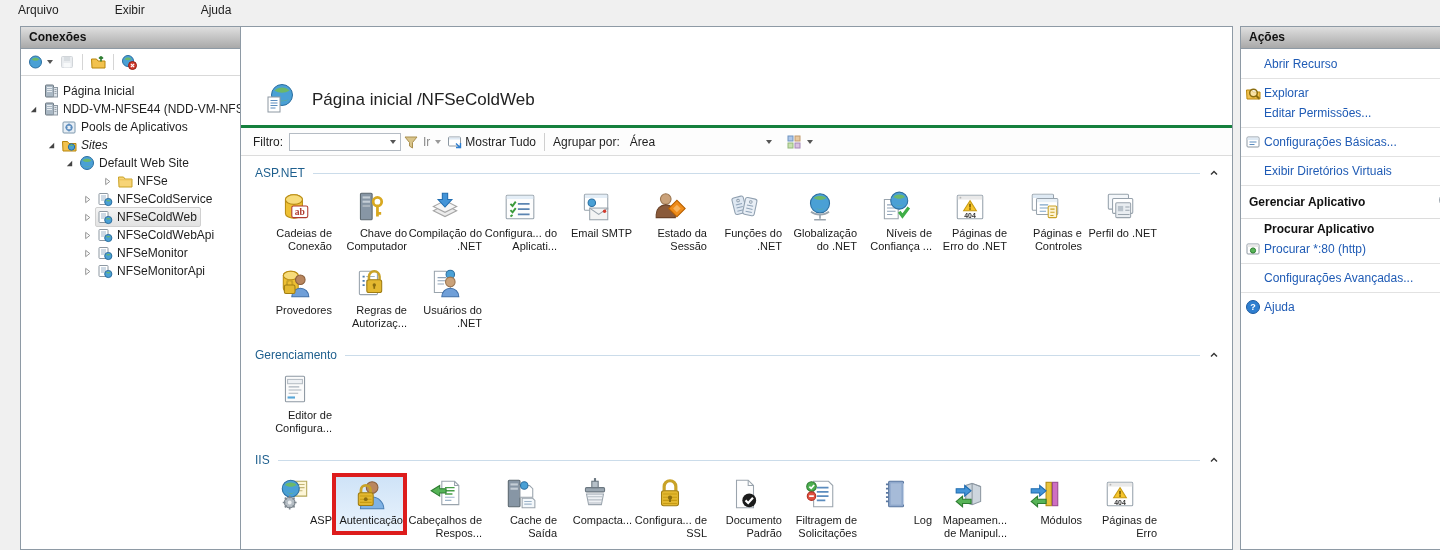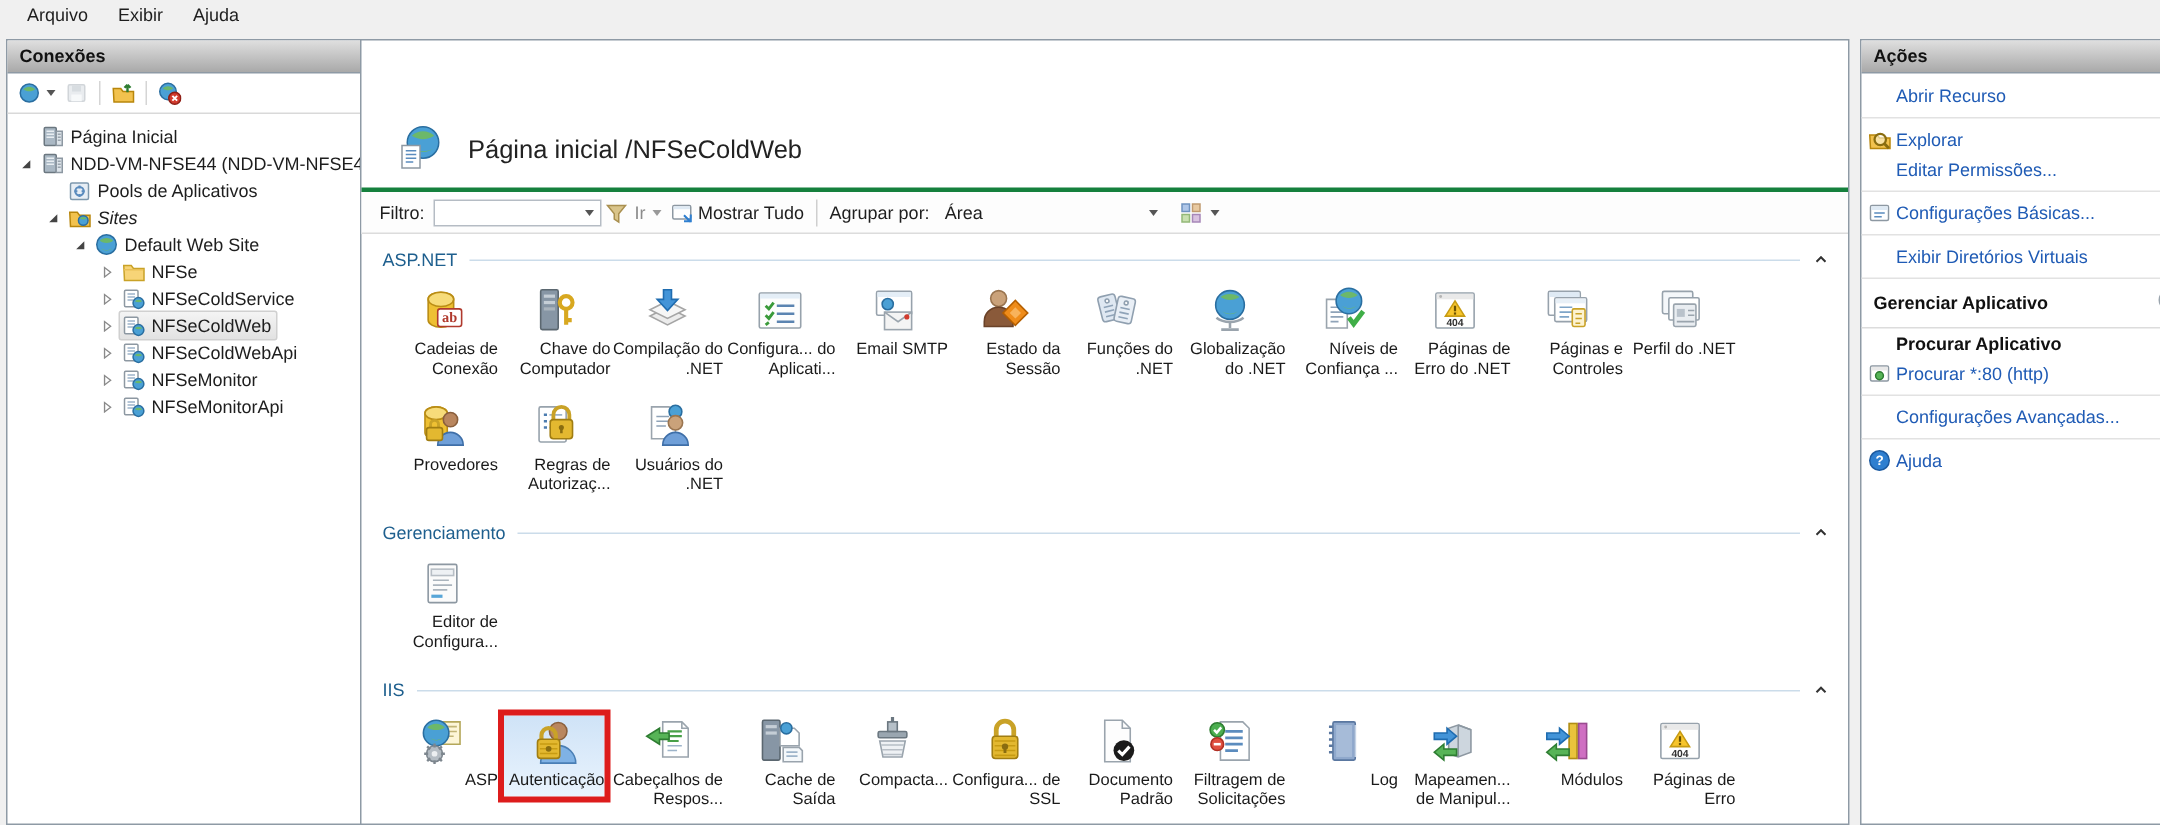--- a/index.html
+++ b/index.html
@@ -4,28 +4,28 @@
 <style>
   html,body{margin:0;padding:0;}
   body{
     width:1440px;height:550px;position:relative;overflow:hidden;
     background:#f0f0f0;
     font-family:"Liberation Sans",sans-serif;
     font-size:12px;color:#1e1e1e;
     -webkit-font-smoothing:antialiased;
   }
   
-  .menubar{position:absolute;left:0;top:0;width:1440px;height:19px;background:#f0f0f0;display:flex;align-items:center;padding-left:8px;box-sizing:border-box;}
+  .menubar{position:absolute;left:0;top:0;width:1440px;height:19px;background:#f0f0f0;display:flex;align-items:center;padding-left:8px;box-sizing:border-box;gap:36px;}
   .menu-item{padding:2px 10px;cursor:default;}
   
   .panel{position:absolute;top:26px;bottom:0;background:#fff;border:1px solid #8e9aa5;box-sizing:border-box;}
   .panel-header{height:21px;line-height:21px;padding-left:8px;font-weight:bold;color:#111;
     background:linear-gradient(#dfdfdf,#a9a9a9);border-bottom:1px solid #8e9aa5;}
   
-  #connections{left:4px;width:238px;}
+  #connections{left:20px;width:238px;}
   .conn-toolbar{height:26px;border-bottom:1px solid #d9d9d9;display:flex;align-items:center;padding-left:4px;}
   .tb-btn{display:flex;align-items:center;padding:2px 3px;border-radius:2px;}
   .tb-btn svg{width:16px;height:16px;}
   .tb-sep{width:1px;height:16px;background:#d5d5d5;margin:0 4px;}
   .caret{width:0;height:0;border-left:3.5px solid transparent;border-right:3.5px solid transparent;border-top:4px solid #555;margin-left:3px;}
   .disabled{opacity:.45;}
   .tree{padding-top:6px;}
   .tree-row{height:18px;display:flex;align-items:center;white-space:nowrap;}
   .expander{width:12px;height:12px;flex:0 0 12px;display:flex;align-items:center;justify-content:center;margin-right:2px;}
   .expander svg{width:9px;height:9px;}
@@ -180,21 +180,21 @@
           </svg>
         </span>
         <span class="row-inner">
           <span class="t-icon"><svg viewBox="0 0 16 16" xmlns="http://www.w3.org/2000/svg">
               <circle cx="8" cy="8" r="6.5" fill="#4aa0d5" stroke="#2a6ea0"></circle>
               <path d="M3.5 5.5c2.5-2.5 6.5-2.5 9 0-3 2-6 2-9 0zM4 10.5c2.5 2 5.5 2 8 0-2.5 1.6-5.5 1.6-8 0z" fill="#6cb86a"></path>
             </svg></span>
           <span class="t-label">Default Web Site</span>
         </span>
       </div>
-      <div class="tree-row" style="padding-left: 60px;">
+      <div class="tree-row" style="padding-left: 80px;">
         <span class="expander">
           <svg viewBox="0 0 10 10">
             <path d="M3 1.5v7l4.5-3.5z" fill="#fff" stroke="#8a8a8a"></path>
           </svg>
         </span>
         <span class="row-inner">
           <span class="t-icon"><svg viewBox="0 0 16 16" xmlns="http://www.w3.org/2000/svg">
               <path d="M1.5 4h5l1.5 2h7v8h-13z" fill="#f7d477" stroke="#c9a227"></path>
               <path d="M1.5 6.8h13" stroke="#e9bf56"></path>
             </svg></span>

